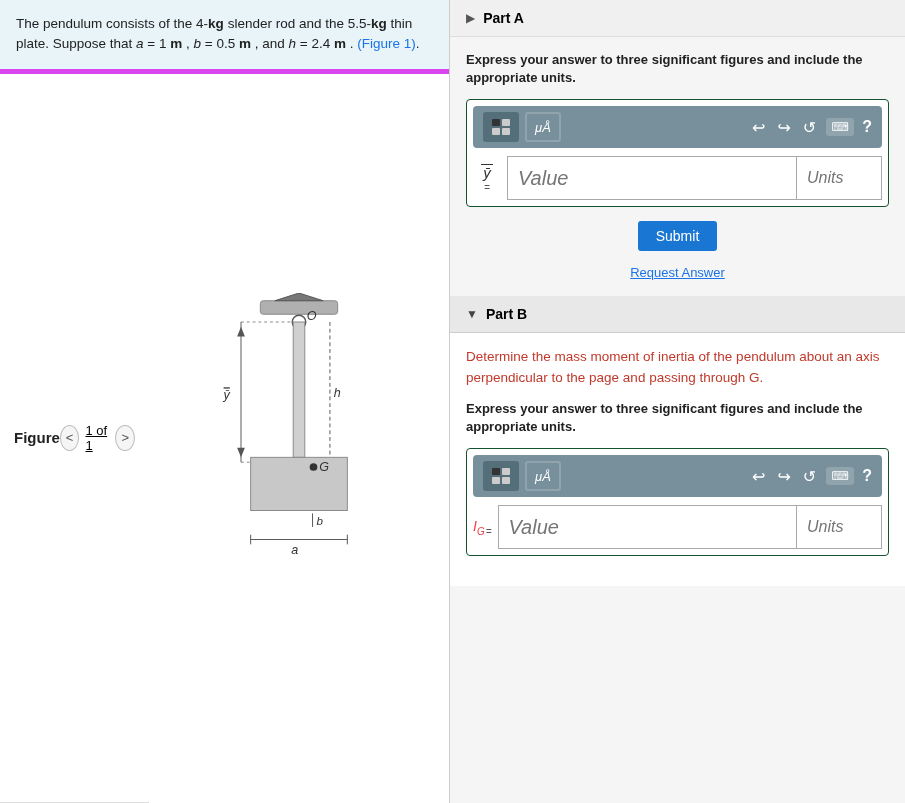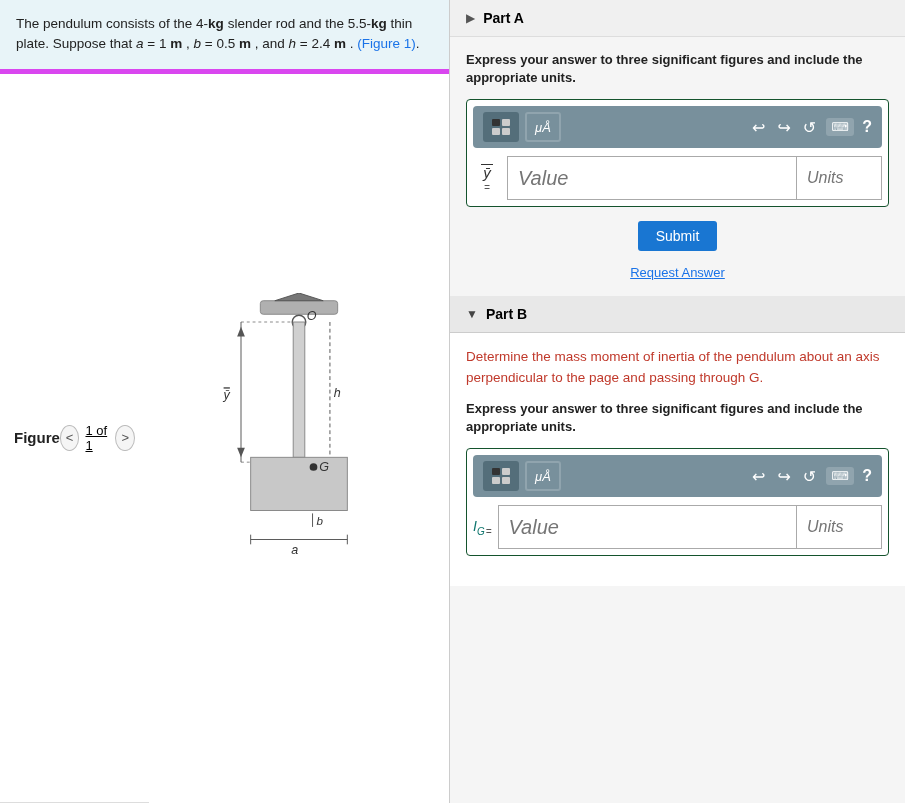--- a/index.html
+++ b/index.html
@@ -496,21 +496,21 @@
             <button class="toolbar-btn">↩</button>
             <button class="toolbar-btn">↪</button>
             <button class="toolbar-btn">↺</button>
             <div class="keyboard-icon"></div>
             <span class="question-mark">?</span>
           </div>
         </div>
 
         <div class="input-row">
           <div class="ig-label">
-            <span style="font-style:italic; font-size:14px; color:#0f766e;text-align:right;">I<sub style="font-size:10px;">G</sub></span>
+            <span style="font-style:italic; font-size:14px; color:#ef4444;text-align:right;">I<sub style="font-size:10px;">G</sub></span>
             <span style="font-size:10px; color:#555; margin-left:1px;">=</span>
           </div>
           <input class="value-input" type="text" placeholder="Value" style="">
           <input class="units-input" type="text" placeholder="Units" style="">
         </div>
       </div>
 
     </div>
   </div>
 

